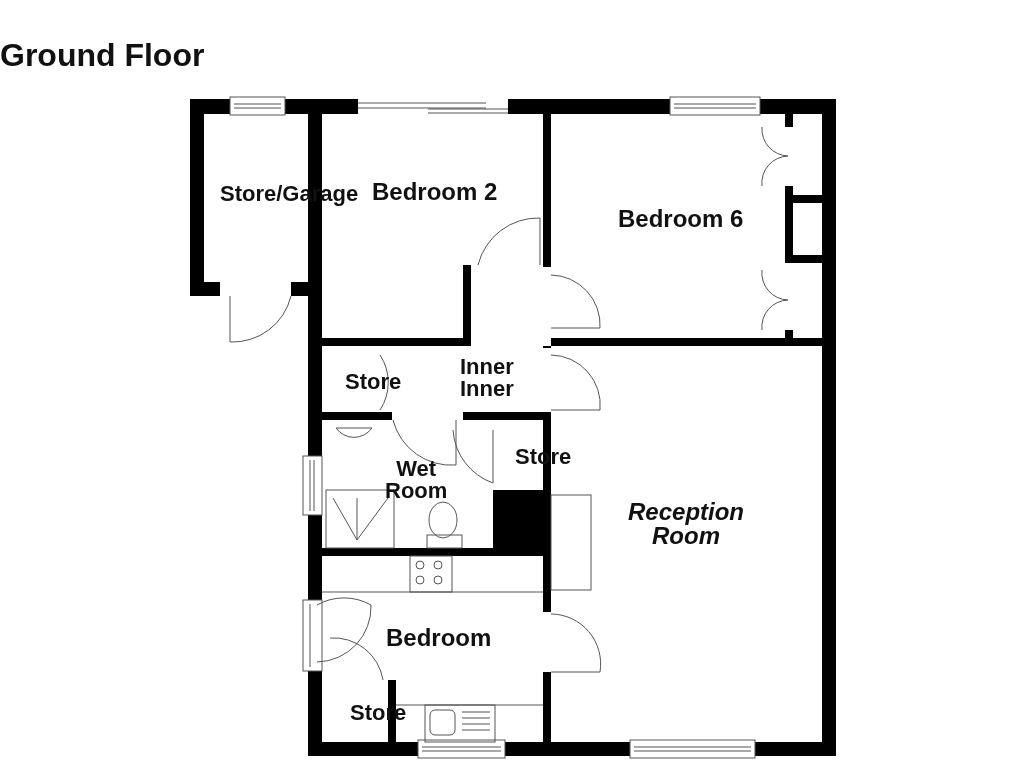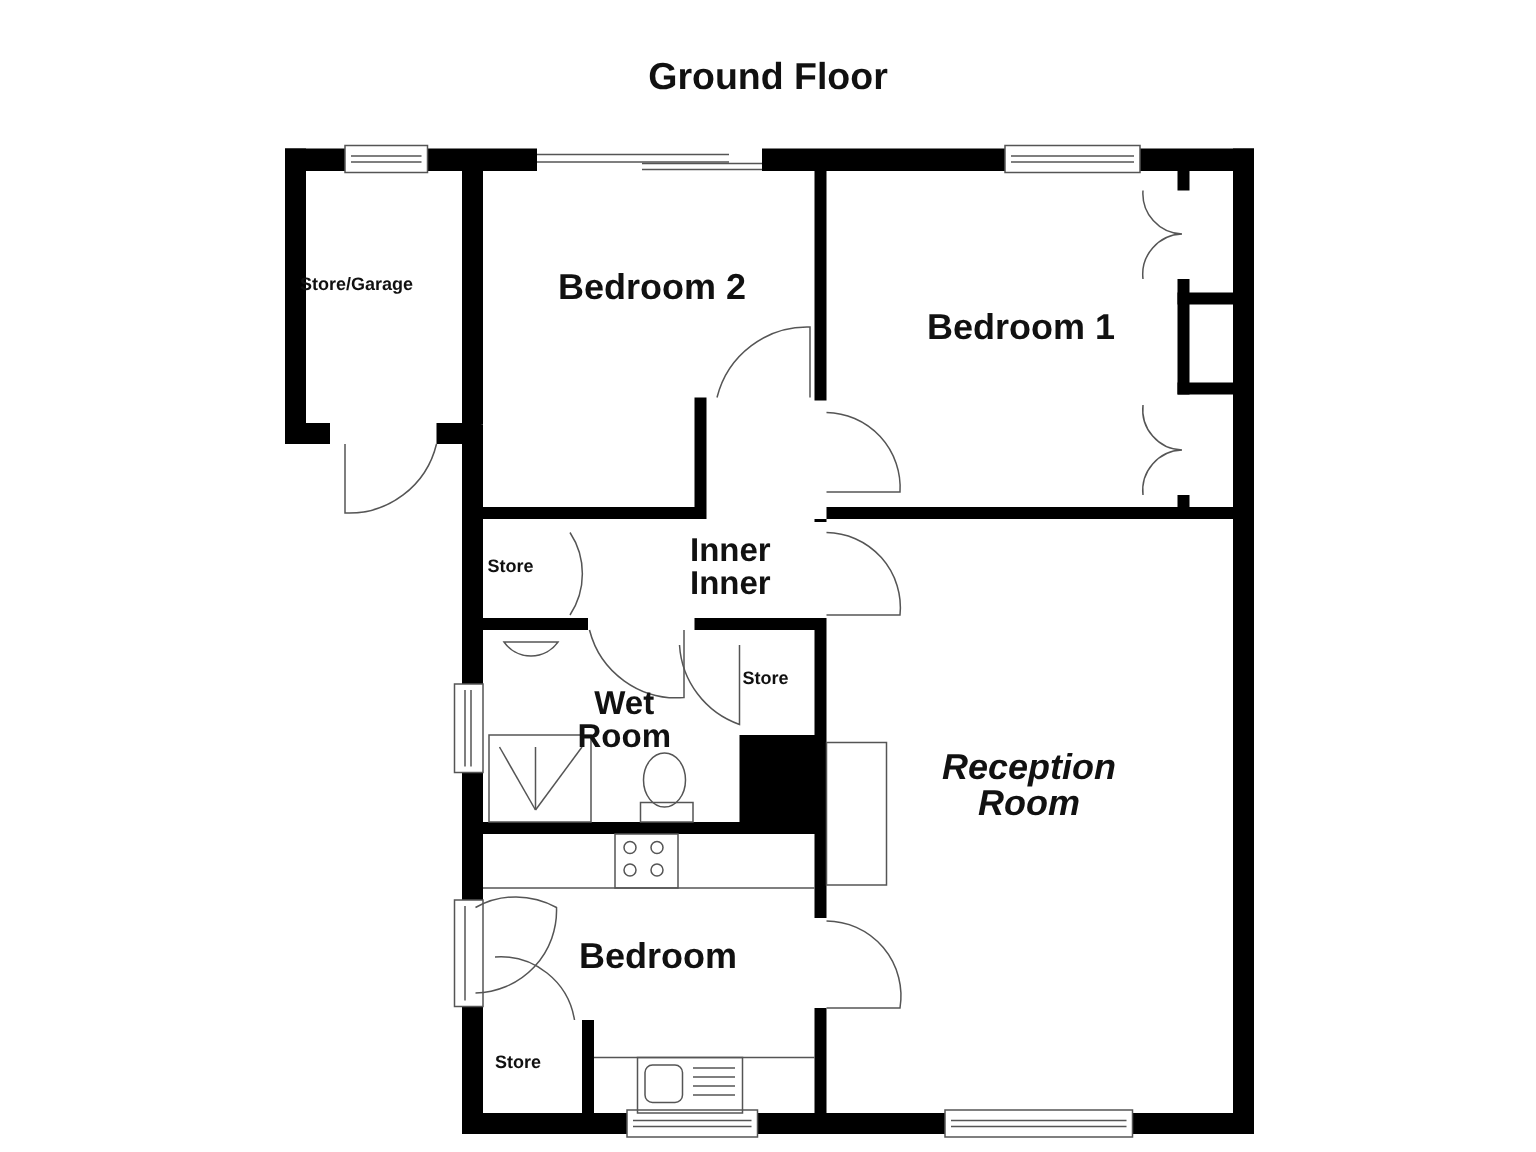--- a/index.html
+++ b/index.html
@@ -1,28 +1,28 @@
 <!DOCTYPE html>
 <html><head>
 <meta charset="utf-8">
 <style>
   html, body { margin: 0; padding: 0; background: #ffffff; }
   body { width: 1024px; height: 768px; position: relative; overflow: hidden; font-family: "Liberation Sans", sans-serif; }
   #plan { position: absolute; left: 0; top: 0; }
   .title {
-    position: absolute; left: 0; width: 1024px; top: 37px; text-align: center;
-    font-family: "Liberation Sans", sans-serif; font-weight: bold; font-size: 25px; color: #111;
+    position: absolute; left: 0; width: 1024px; top: 37px; text-align: left;
+    font-family: "Liberation Sans", sans-serif; font-weight: bold; font-size: 32px; color: #111;
   }
   .lbl {
     position: absolute; font-family: "Liberation Sans", sans-serif; font-weight: bold; color: #111;
     text-align: center; line-height: 1.0; white-space: nowrap;
   }
   .lbl.big { font-size: 24px; }
   .lbl.mid { font-size: 22px; }
-  .lbl.sm { font-size: 12px; }
+  .lbl.sm { font-size: 22px; margin-left: 20px; }
 </style>
 </head>
 <body>
 
 <div class="title">Ground Floor</div>
 
 <svg id="plan" width="1024" height="768" viewBox="0 0 1024 768" xmlns="http://www.w3.org/2000/svg">
   <g fill="#000">
 
     <rect x="190" y="99" width="14" height="197"></rect>
@@ -133,21 +133,21 @@
       <line x1="462" y1="718" x2="490" y2="718"></line>
     <line x1="462" y1="724" x2="490" y2="724"></line>
       <line x1="462" y1="730" x2="490" y2="730"></line>
 
     <rect x="551" y="495" width="40" height="95"></rect>
   </g>
 </svg>
 
 <div class="lbl sm" style="left:200px; top:183px;">Store/Garage</div>
 <div class="lbl big" style="left:372px; top:180px;">Bedroom 2</div>
-<div class="lbl big" style="left:618px; top:207px;">Bedroom 1</div>
+<div class="lbl big" style="left:618px; top:207px;">Bedroom 6</div>
 <div class="lbl mid" style="left:460px; top:356px;">
   <div>Inner</div>
     <div>Inner</div>
 </div>
 <div class="lbl sm" style="left:325px; top:371px;">Store</div>
 <div class="lbl sm" style="left:495px; top:446px;">Store</div>
 <div class="lbl mid" style="left:385px; top:458px;">
   <div>Wet</div>
     <div>Room</div>
 </div>

